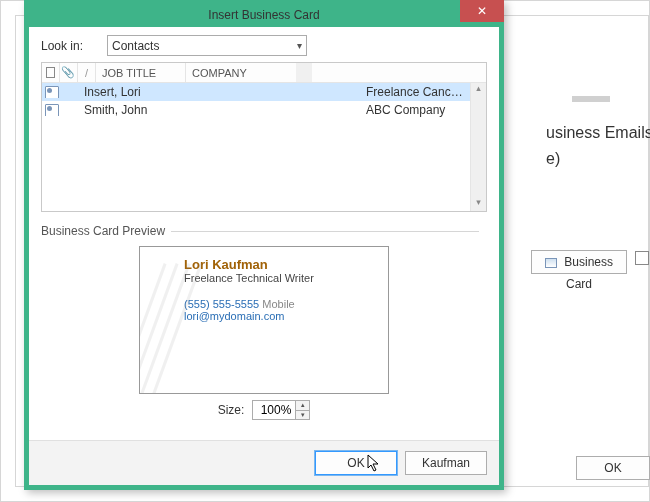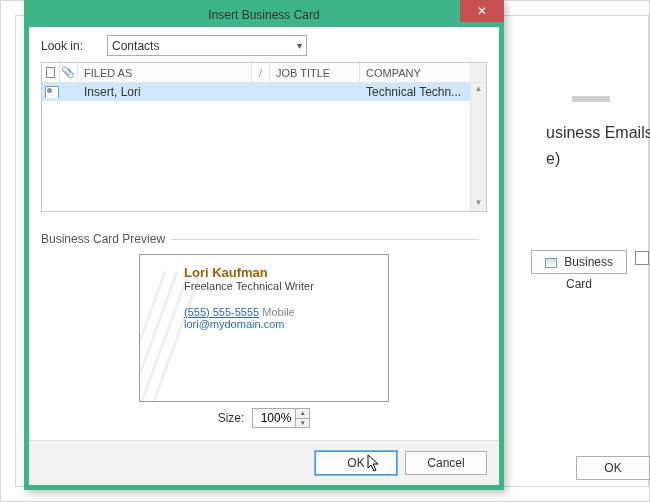--- a/index.html
+++ b/index.html
@@ -141,21 +141,21 @@
     width:12px; height:12px; display:inline-block; position:relative;
   }
   .contact-icon::before {
     content:""; position:absolute; left:0; top:0; width:12px; height:12px;
     border:1px solid #7a95b8; border-radius:1px; background:#fff;
   }
   .contact-icon::after {
     content:""; position:absolute; left:2px; top:2px; width:5px; height:5px;
     background:#7a95b8; border-radius:50%;
   }
-  .preview-section { margin-top:20px; }
+  .preview-section { margin-top:12px; }
   .preview-label {
     font-size:12px; color:#555; position:relative; padding-right:8px;
     display:flex; align-items:center; gap:6px;
   }
   .preview-label .hr { flex:1; height:1px; background:#d6d6d6; }
   .card {
     width: 250px; height: 148px;
     border:1px solid #999;
     margin: 8px auto 6px auto;
     position:relative;
@@ -164,21 +164,21 @@
     overflow:hidden;
   }
   .card-watermark {
     position:absolute; left:-20px; top:10px; width:80px; height:180px;
     opacity:0.12;
   }
   .card-watermark .stripe { position:absolute; width:3px; height:220px; background:#888; transform:rotate(20deg); }
   .card-name { font-weight:bold; font-size:13px; color:#a16207; }
   .card-title { font-size:11px; color:#444; margin-bottom:14px; }
   .card-phone { font-size:11px; }
-  .card-phone .num { color:#2a6eb5;text-decoration:underline; }
+  .card-phone .num { color:#2a6eb5; }
   .card-phone .type { color:#888; }
   .card-email { font-size:11px; color:#2a6eb5; }
   .size-row { display:flex; align-items:center; justify-content:center; gap:8px; margin-top:2px; }
   .spin {
     display:flex; align-items:center; border:1px solid #acacac; height:20px;
   }
   .spin input { border:none; width:42px; height:18px; font-size:12px; padding:0 4px; outline:none;text-align:right; }
   .spin .btns { width:14px; height:18px; border-left:1px solid #acacac; display:flex; flex-direction:column; }
   .spin .btns span { flex:1; display:flex; align-items:center; justify-content:center; font-size:7px; color:#555; background:#f3f3f3; }
   .spin .btns span:first-child { border-bottom:1px solid #acacac; }
@@ -237,37 +237,46 @@
     </div>
 
     <div class="list-wrap">
       <div class="list-header">
         <div class="hcell c-icon">
           <span style="display:inline-block;width:9px;height:11px;border:1px solid #888;"></span>
         </div>
         <div class="hcell c-att">
           <span class="attach-icon">📎</span>
         </div>
-        <div class="hcell c-name">FILED AS</div>
         <div class="hcell c-sort">/</div>
         <div class="hcell c-job">JOB TITLE</div>
         <div class="hcell c-comp">COMPANY</div>
         <div class="hcell c-scroll"></div>
       </div>
       <div class="list-body">
         <div class="list-rows" id="list-rows">
             <div class="list-row selected">
               <div class="cell c-icon">
                 <span class="contact-icon"></span>
               </div>
               <div class="cell c-att"></div>
               <div class="cell c-name">Insert, Lori</div>
               <div class="cell c-sort"></div>
               <div class="cell c-job"></div>
-              <div class="cell c-comp">Technical Techn...</div>
+              <div class="cell c-comp">Freelance Cancel...</div>
+            </div>
+            <div class="list-row">
+              <div class="cell c-icon">
+                <span class="contact-icon"></span>
+              </div>
+              <div class="cell c-att"></div>
+              <div class="cell c-name">Smith, John</div>
+              <div class="cell c-sort"></div>
+              <div class="cell c-job"></div>
+              <div class="cell c-comp">ABC Company</div>
             </div>
           </div>
         <div class="scrollbar-track">
           <div class="scroll-arrow up">▴</div>
           <div class="scroll-arrow down">▾</div>
         </div>
       </div>
     </div>
 
     <div class="preview-section">
@@ -299,19 +308,19 @@
             <span>▾</span>
           </div>
         </div>
       </div>
     </div>
 
   </div>
 
   <div class="button-row">
     <button class="dlg-btn focus">OK</button>
-    <button class="dlg-btn">Cancel</button>
+    <button class="dlg-btn">Kaufman</button>
   </div>
 </div>
 
 <svg class="cursor" style="left:367px; top:454px;" viewBox="0 0 14 20">
   <path d="M1 1 L1 14 L4 11 L7 17 L9 16 L6 10 L11 10 Z" fill="#fff" stroke="#000" stroke-width="1"></path>
 </svg>
 
 </body></html>

